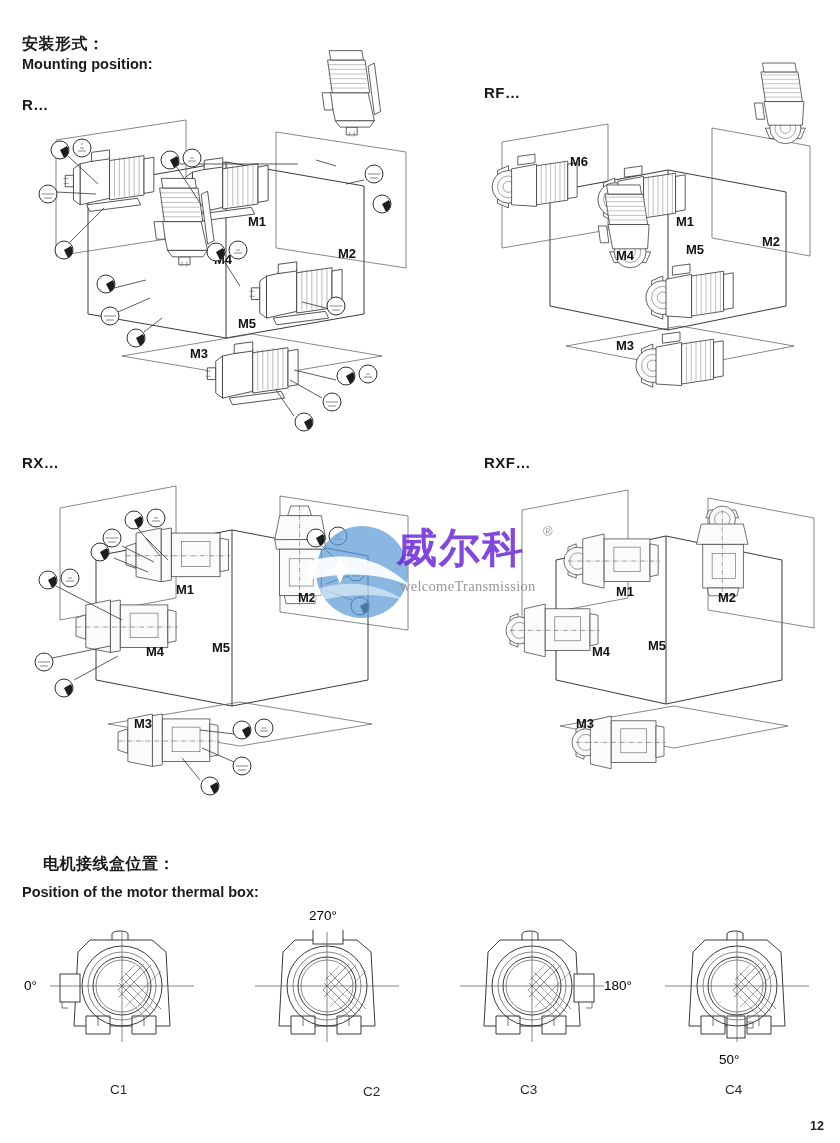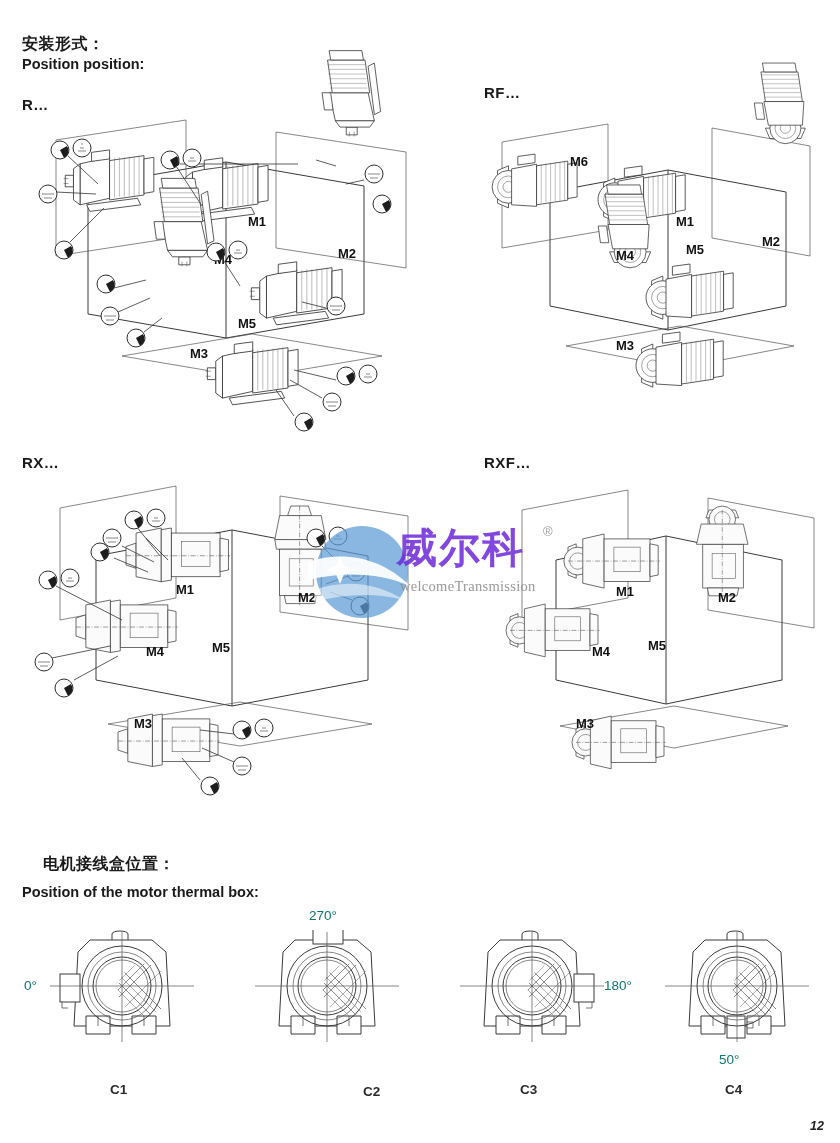--- a/index.html
+++ b/index.html
@@ -11,21 +11,21 @@
   .page{position:absolute;inset:0;}
 
   
   .hdr-cn{position:absolute;left:22px;top:26px;font-size:16px;font-weight:700;letter-spacing:.5px;margin-top:8px;}
   .hdr-en{position:absolute;left:22px;top:56px;font-size:14.5px;font-weight:700;}
   .hdr2-cn{position:absolute;left:22px;top:854px;font-size:16px;font-weight:700;letter-spacing:.5px;padding-left:21px;}
   .hdr2-en{position:absolute;left:22px;top:884px;font-size:14.5px;font-weight:700;}
 
   .sec-label{position:absolute;font-size:15px;font-weight:700;letter-spacing:.5px;}
 
-  .page-num{position:absolute;right:16px;bottom:10px;font-size:12.5px;font-weight:600;color:#222;font-style:italic;}
+  .page-num{position:absolute;right:16px;bottom:10px;font-size:12.5px;font-weight:600;color:#222;}
 
   
   .diagram{position:absolute;}
   .diagram svg{display:block;overflow:visible;}
   .mlabel{font-family:"Liberation Sans",sans-serif;font-size:13px;font-weight:700;fill:#111;}
 
   
   .ln{fill:none;stroke:#3a3a3a;stroke-width:1;}
   .ln-thin{fill:none;stroke:#555;stroke-width:.7;}
   .ln-lead{fill:none;stroke:#333;stroke-width:.8;}
@@ -38,31 +38,31 @@
   
   .wm{position:absolute;left:300px;top:516px;width:260px;height:110px;pointer-events:none;}
   .wm-txt{position:absolute;left:96px;top:12px;font-size:41px;font-weight:700;color:#6d28d9;
           font-family:"DejaVu Sans",sans-serif;letter-spacing:2px;opacity:.85;line-height:1;}
   .wm-reg{position:absolute;left:243px;top:8px;font-size:13px;color:#9a9a9a;}
   .wm-sub{position:absolute;left:100px;top:62px;font-size:14.5px;color:#8d8d8d;
           font-family:"Liberation Serif",serif;letter-spacing:.3px;opacity:.9;}
 
   
   .cview{position:absolute;}
-  .clabel{position:absolute;font-size:13.5px;font-weight:700;color:#2a2a2a;
+  .clabel{position:absolute;font-size:13.5px;font-weight:400;color:#2a2a2a;
           font-family:"Liberation Sans",sans-serif;text-align:right;}
-  .deg{position:absolute;font-size:13.5px;color:#0f766e;font-family:"Liberation Sans",sans-serif;}
+  .deg{position:absolute;font-size:13.5px;color:#000000;font-family:"Liberation Sans",sans-serif;}
 </style>
 </head>
 <body>
 
 <div class="page">
 
   <div class="hdr-cn">安装形式：</div>
-  <div class="hdr-en">Position position:</div>
+  <div class="hdr-en">Mounting position:</div>
 
   <div class="sec-label" style="left:22px;  top:96px;">R…</div>
   <div class="sec-label" style="left:484px; top:84px;">RF…</div>
   <div class="sec-label" style="left:22px;  top:454px;">RX…</div>
   <div class="sec-label" style="left:484px; top:454px;">RXF…</div>
 
   <div class="diagram" style="left:26px;top:118px;">
     <svg width="420" height="320" viewBox="0 0 420 320">
       <defs>
         <g id="gm-h">

